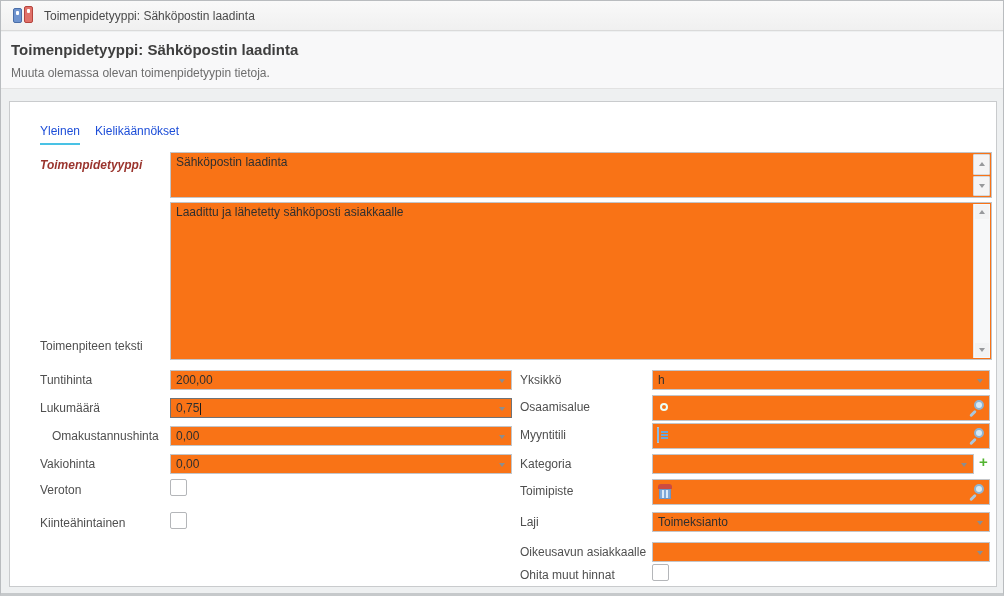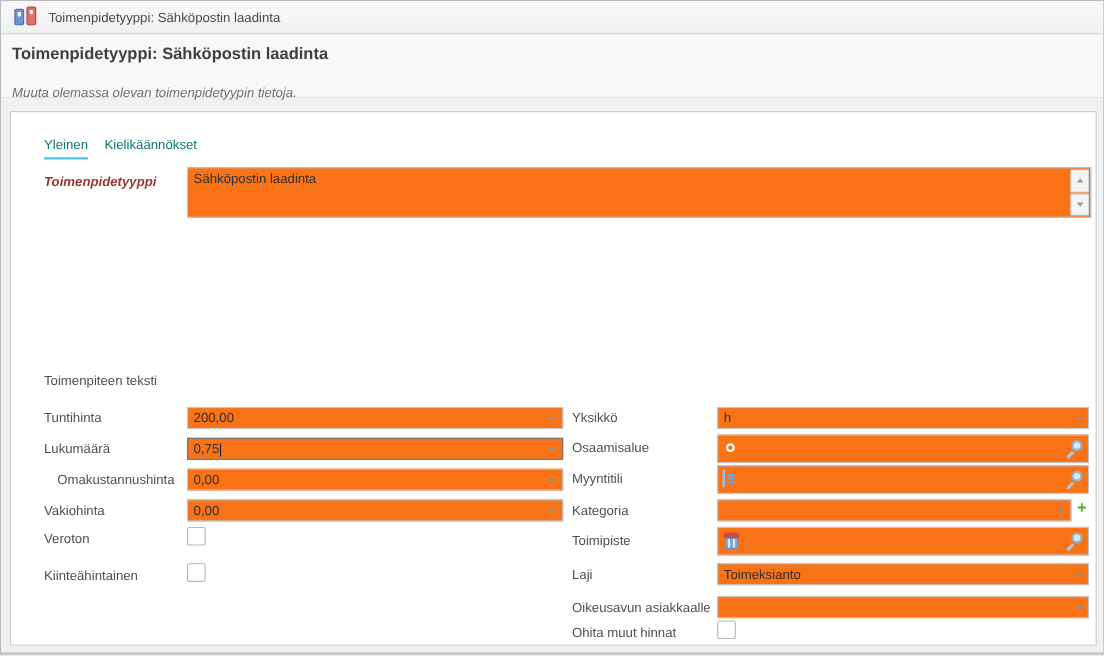--- a/index.html
+++ b/index.html
@@ -14,28 +14,28 @@
   .binder { position:absolute; border-radius:2px; box-sizing:border-box; }
   .binder.blue { left:0; top:2px; width:9px; height:15px; background:#6f94cf; border:1px solid #4a6ea8; }
   .binder.red  { left:11px; top:0; width:9px; height:17px; background:#e0716a; border:1px solid #b5443d; }
   .binder::after { content:""; position:absolute; left:2px; top:2px; width:3px; height:4px; background:#fff; border-radius:1px; }
   .titlebar-text { font-size:12px; color:#4a4a4a; }
 
   
   .header { position:absolute; top:31px; left:0; right:0; height:57px; background:#f8f8f9;
             border-bottom:1px solid #e2e2e2; padding:9px 0 0 10px; box-sizing:border-box; }
   .header-title { font-size:15px; font-weight:bold; color:#3e3e3e; }
-  .header-subtitle { font-size:12px; color:#6d6d6d; margin-top:19px;font-style:italic; }
+  .header-subtitle { font-size:12px; color:#6d6d6d; margin-top:8px; }
 
   
   .panel { position:absolute; left:8px; top:100px; width:988px; height:486px;
            background:#fff; border:1px solid #c9cbcd; box-sizing:border-box; }
 
   .tab-bar { position:absolute; left:30px; top:22px; display:flex; gap:15px; }
-  .tab { font-size:12px; color:#0f766e; padding-bottom:5px; border-bottom:2px solid transparent; }
+  .tab { font-size:12px; color:#1d4ed8; padding-bottom:5px; border-bottom:2px solid transparent; }
   .tab.active { border-bottom-color:#49c2e5; }
 
   .lbl { position:absolute; font-size:12px; color:#4f4f4f; white-space:nowrap; }
   .lbl.req { color:#9a342d; font-weight:bold; }
 
   .fld { position:absolute; background:#f97316; border:1px solid #c3c5c8; box-sizing:border-box;
          font-size:12px; color:#2f2f2f; }
   .fld .txt { position:absolute; left:5px; top:2px; white-space:nowrap; }
   .fld.focus { border-color:#6f7276; }
   .caret { display:inline-block; width:1px; height:12px; background:#1a1a1a; vertical-align:text-bottom; margin-left:1px; }
@@ -116,20 +116,31 @@
         <div class="spin">
             <i class="tri-up"></i>
           </div>
         <div class="spin">
             <i class="tri-dn"></i>
           </div>
       </div>
     </div>
 
     <div class="lbl" style="left:30px; top:237px;">Toimenpiteen teksti</div>
+    <div class="fld" style="left:160px; top:100px; width:822px; height:158px;">
+      <span class="txt">Laadittu ja lähetetty sähköposti asiakkaalle</span>
+      <div class="scrollbar">
+        <div class="sb-btn up">
+            <i class="tri-up"></i>
+          </div>
+        <div class="sb-btn dn">
+            <i class="tri-dn"></i>
+          </div>
+      </div>
+    </div>
 
     <div class="lbl" style="left:30px; top:271px;">Tuntihinta</div>
     <div class="fld" style="left:160px; top:268px; width:342px; height:20px;">
       <span class="txt">200,00</span>
       <i class="arrow"></i>
     </div>
 
     <div class="lbl" style="left:30px; top:299px;">Lukumäärä</div>
     <div class="fld focus" style="left:160px; top:296px; width:342px; height:20px;">
       <span class="txt"><span>0,75</span><span class="caret"></span></span>

